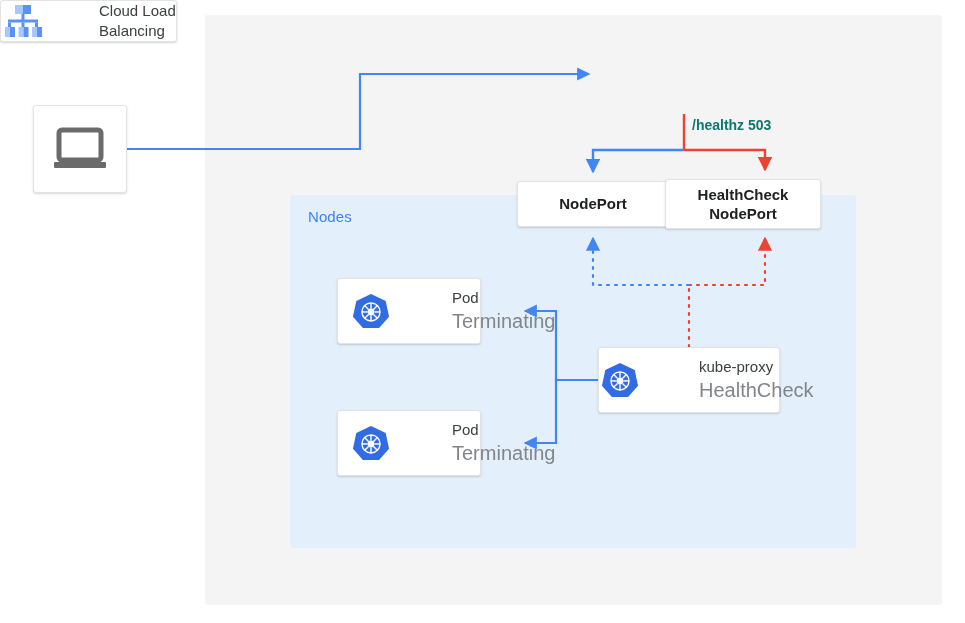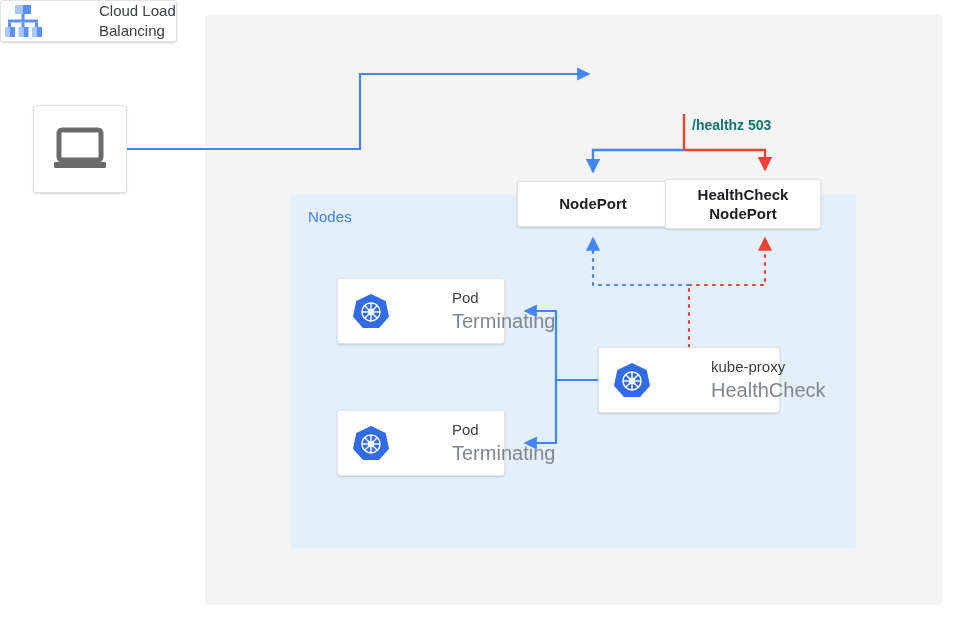--- a/index.html
+++ b/index.html
@@ -93,32 +93,32 @@
     left: 517px; top: 181px; width: 152px; height: 46px;
     justify-content: center;
   }
   #healthcheck-node {
     left: 665px; top: 179px; width: 156px; height: 50px;
     justify-content: flex-start;
   }
 
   
   .pod-node {
-    left: 337px; width: 168px; height: 66px;
+    left: 337px; width: 144px; height: 66px;
     padding-left: 14px;
   }
   #pod-node-1 { top: 278px; }
   #pod-node-2 { top: 410px; }
   .k8s-icon { width: 38px; height: 38px; flex: 0 0 38px; }
   .pod-text { margin-left: 18px; }
 
   
   #kubeproxy-node {
     left: 598px; top: 347px; width: 182px; height: 66px;
-    padding-left: 14px;
+    padding-left: 2px;
   }
   .kp-text { margin-left: 16px; }
 
   
   #wires {
     position: absolute;
     left: 0; top: 0;
     width: 965px; height: 623px;
     z-index: 3;
     pointer-events: none;

